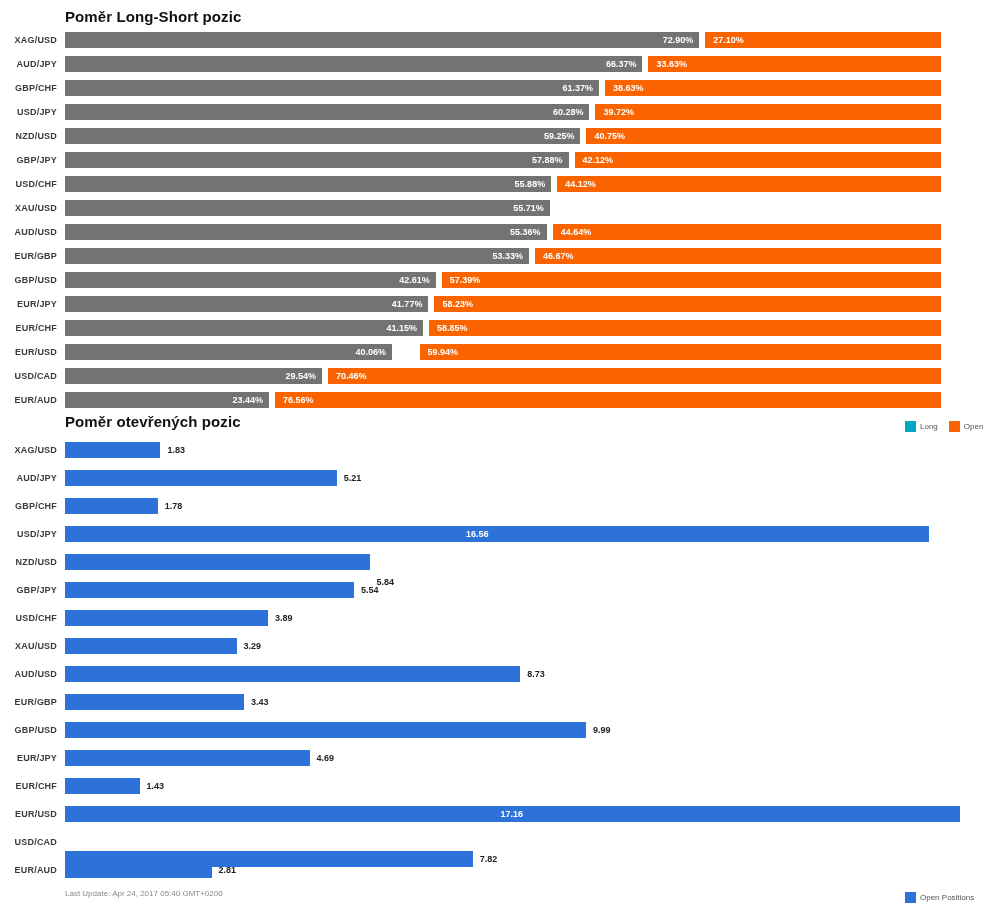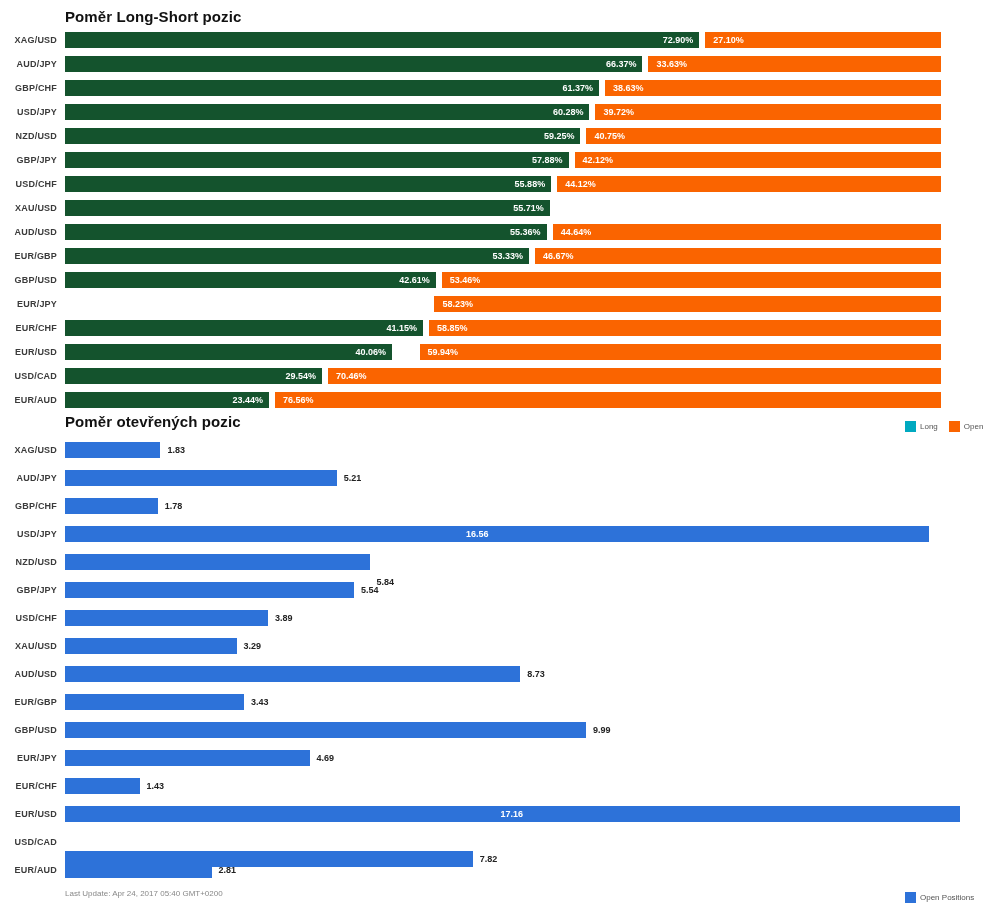--- a/index.html
+++ b/index.html
@@ -67,21 +67,21 @@
 
   
   .seg {
     position: absolute;
     top: 0;
     height: 16px;
     box-sizing: border-box;
   }
   .seg-long {
     left: 0;
-    background: #14532d;
+    background: #737373;
     text-decoration: underline;
   }
   .seg-short {
     right: 0;
     background: #fa6400;
   }
   .seg-val {
     position: absolute;
     top: 0;
     height: 16px;
@@ -273,27 +273,30 @@
           </div>
         </div>
       </div>
       <div class="row">
         <div class="cat-label">GBP/USD</div>
         <div class="track">
           <div class="seg seg-long" style="width: 370.707px;">
             <span class="seg-val">42.61%</span>
           </div>
           <div class="seg seg-short" style="width: 499.293px;">
-            <span class="seg-val">53.46%</span>
+            <span class="seg-val">57.39%</span>
           </div>
         </div>
       </div>
       <div class="row">
         <div class="cat-label">EUR/JPY</div>
         <div class="track">
+          <div class="seg seg-long" style="width: 363.399px;">
+            <span class="seg-val">41.77%</span>
+          </div>
           <div class="seg seg-short" style="width: 506.601px;">
             <span class="seg-val">58.23%</span>
           </div>
         </div>
       </div>
       <div class="row">
         <div class="cat-label">EUR/CHF</div>
         <div class="track">
           <div class="seg seg-long" style="width: 358.005px;">
             <span class="seg-val">41.15%</span>

